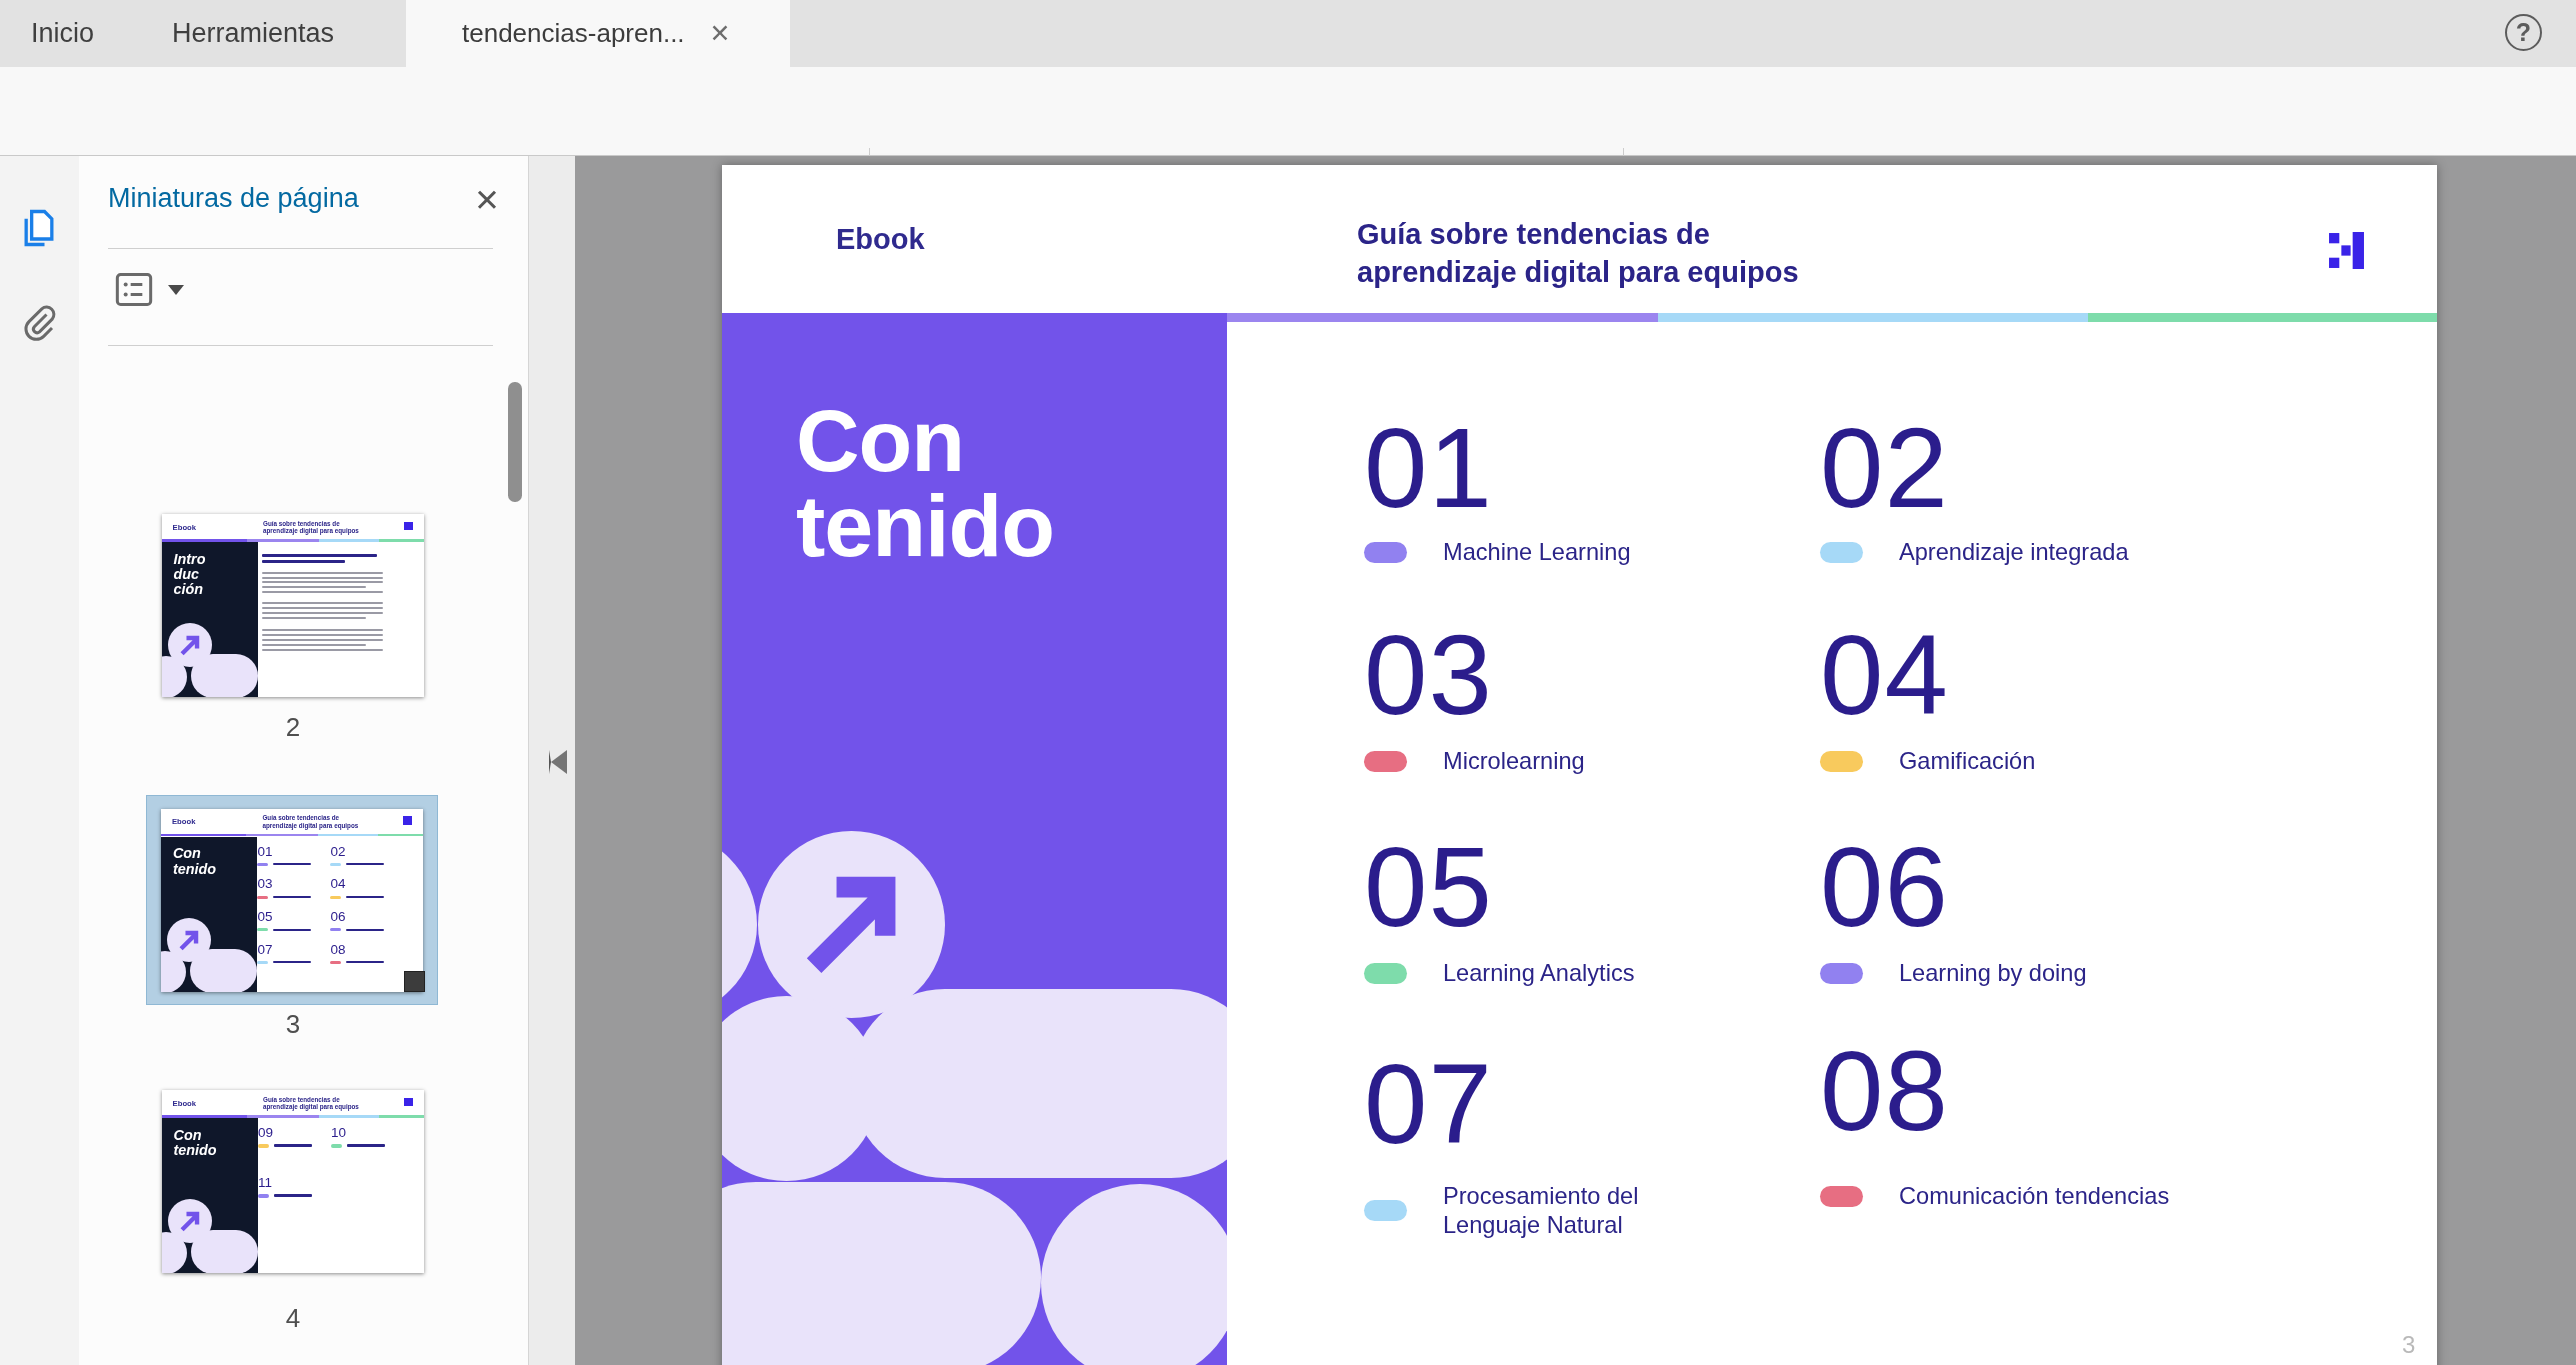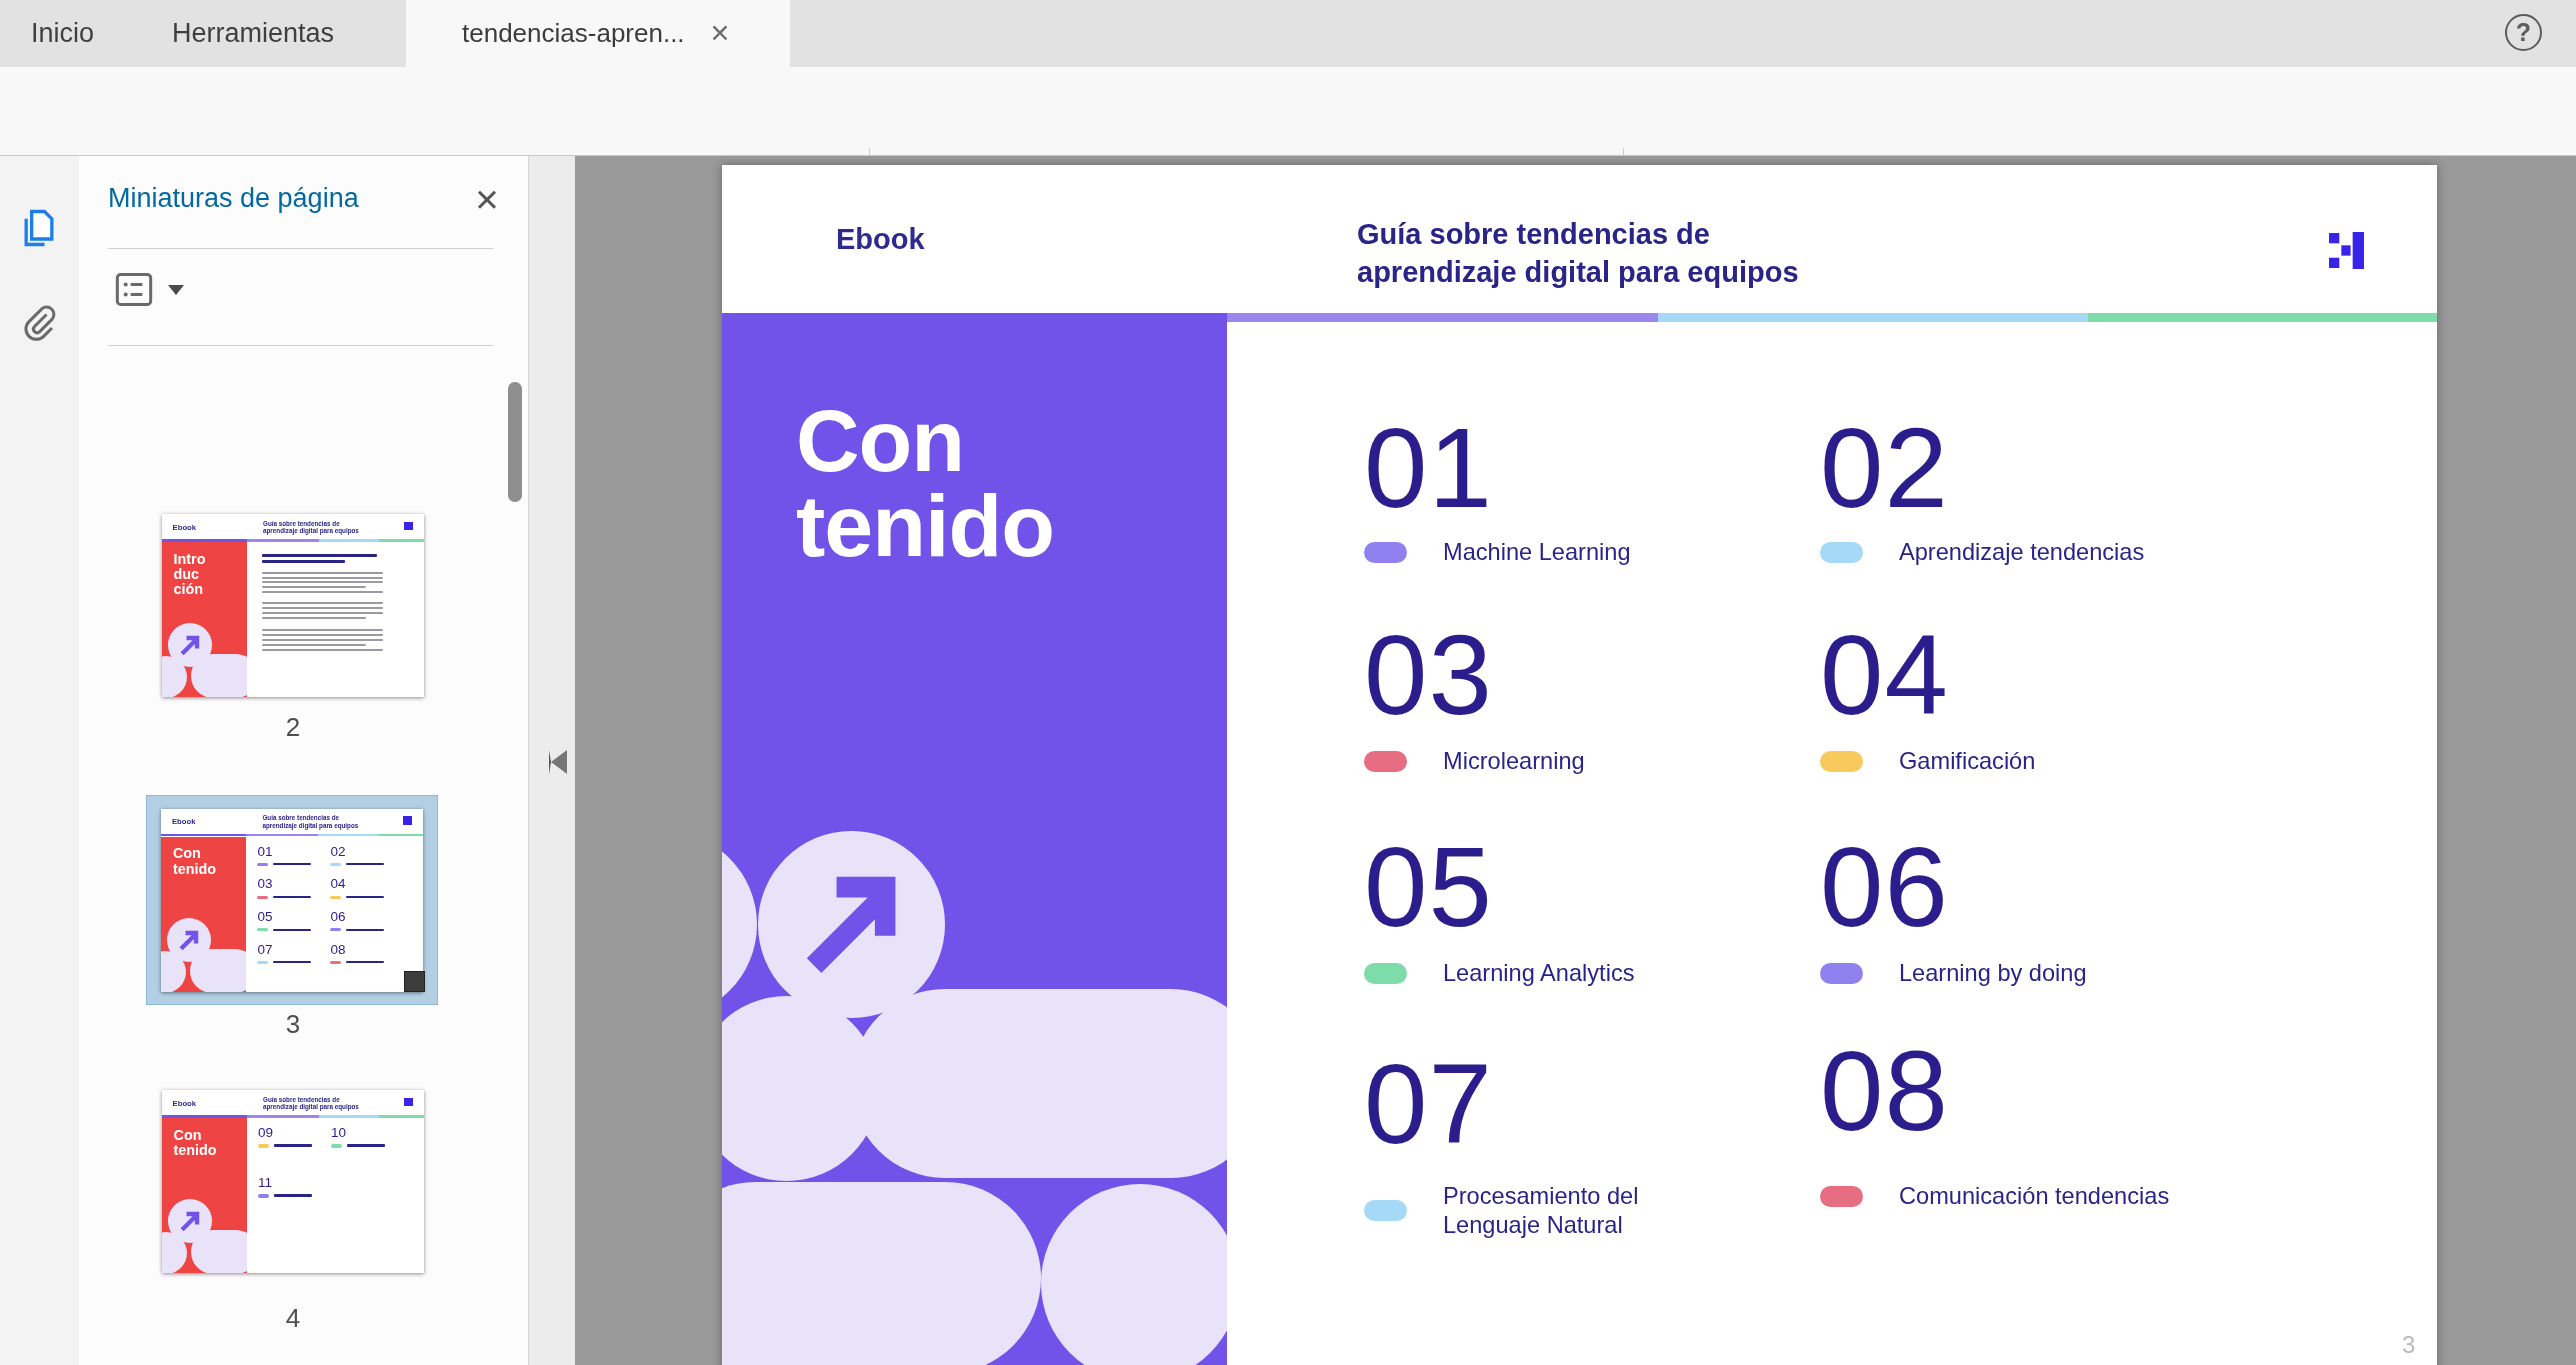--- a/index.html
+++ b/index.html
@@ -32,21 +32,21 @@
   #collapse-arrow{left:20px;top:594px;width:0;height:0;border-top:12.5px solid transparent;border-bottom:12.5px solid transparent;border-right:16.4px solid #757575;background:none;padding:0;}
   .thumb-label{position:absolute;width:262px;text-align:center;font-size:26px;color:#4f4f4f;}
   .thumb{position:absolute;left:83px;width:262px;height:183px;background:#fff;box-shadow:0 1px 3.8px rgba(0,0,0,.45);overflow:hidden;cursor:pointer;}
   .sel-box{position:absolute;left:67px;width:292px;height:210px;background:#b3cfe3;border:1px solid #8fb8d4;box-sizing:border-box;}
   .sel-box .thumb{left:14.4px;top:12.5px;}
   .mini-h{position:absolute;left:0;top:0;width:100%;height:25px;background:#fff;}
   .mini-eyebrow{position:absolute;left:10.6px;top:8.7px;font-size:7.7px;font-weight:bold;color:#2f2a8e;}
   .mini-title{position:absolute;left:101px;top:5.8px;font-size:6.3px;line-height:7.2px;font-weight:bold;color:#2b2488;width:115px;}
   .mini-logo{position:absolute;right:11.5px;top:7.7px;width:8.7px;height:8.7px;background:#3a23e8;}
   .mini-stripe{position:absolute;left:0;top:25px;width:100%;height:2.9px;display:flex;}
-  .mini-purple{position:absolute;left:0;top:28px;width:85px;height:155px;background:#ef4444;overflow:hidden;}
+  .mini-purple{position:absolute;left:0;top:28px;width:96px;height:155px;background:#0f172a;overflow:hidden;font-style:italic;}
   .mini-head{position:absolute;left:11.5px;top:9.6px;color:#fff;font-size:14.4px;line-height:15.4px;font-weight:600;}
   .lav{position:absolute;background:#e9e3fa;border-radius:961px;}
   .mini-num{position:absolute;font-size:13.5px;color:#2b1d8c;}
   .mini-pill{position:absolute;height:3.8px;border-radius:1.9px;}
   .mini-bar{position:absolute;height:2.9px;background:#2b2488;border-radius:1px;}
   .gline{position:absolute;height:1.9px;background:#9a9aa5;border-radius:1px;}
   
   #docarea{left:575px;top:156px;width:2001px;height:1210px;background:#9a9a9b;}
   #pdfpage{left:147px;top:8.7px;width:1715px;height:1212px;background:#fff;box-shadow:0 0 9.6px rgba(0,0,0,.35);overflow:hidden;}
   #eyebrow{left:114px;top:58px;font-size:29px;font-weight:bold;color:#2f2a8e;}
@@ -434,21 +434,21 @@
             <div class="toc-label">
               <div>Machine Learning</div>
             </div>
           </div>
         </div>
         <div class="toc-item" style="left: 1098px; top: 261px; width: 433px; height: 202px;">
           <div class="toc-num">02</div>
           <div class="toc-row" style="top: 112px;">
             <div class="toc-pill" style="background: rgb(166, 217, 247);"></div>
             <div class="toc-label">
-              <div>Aprendizaje tendencias</div>
+              <div>Aprendizaje integrada</div>
             </div>
           </div>
         </div>
         <div class="toc-item" style="left: 642px; top: 468px; width: 433px; height: 202px;">
           <div class="toc-num">03</div>
           <div class="toc-row" style="top: 114px;">
             <div class="toc-pill" style="background: rgb(231, 110, 130);"></div>
             <div class="toc-label">
               <div>Microlearning</div>
             </div>

